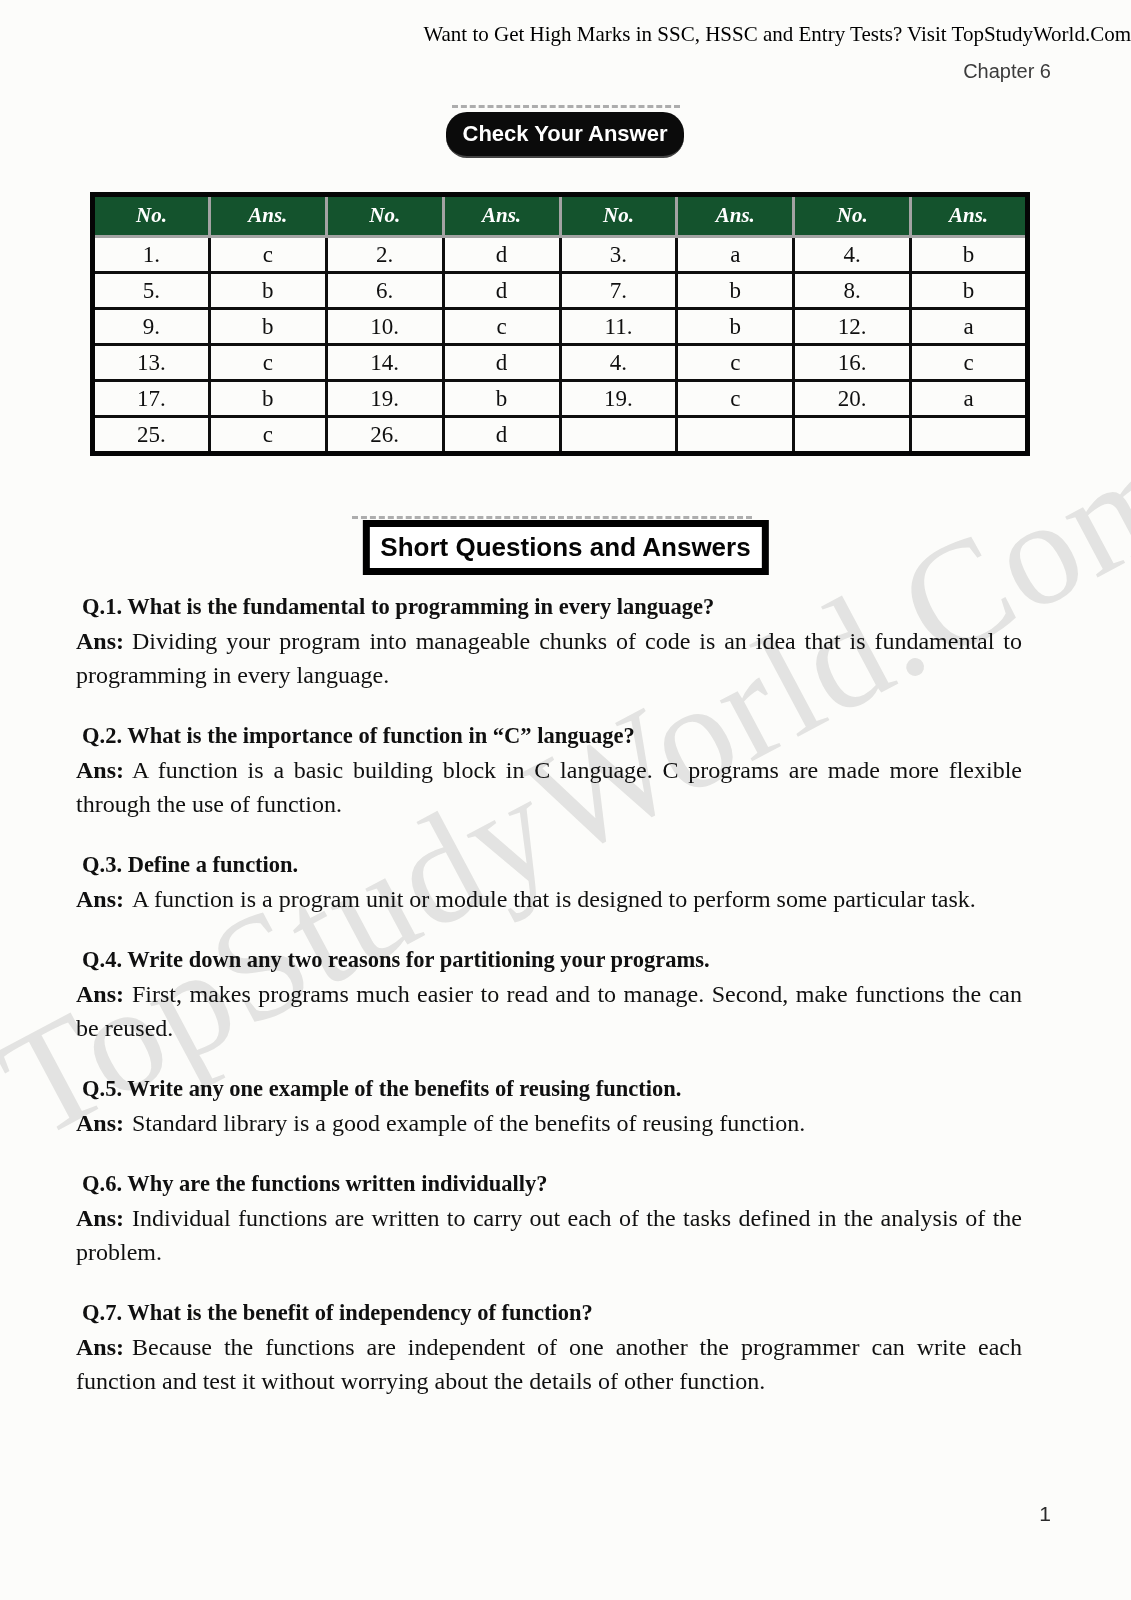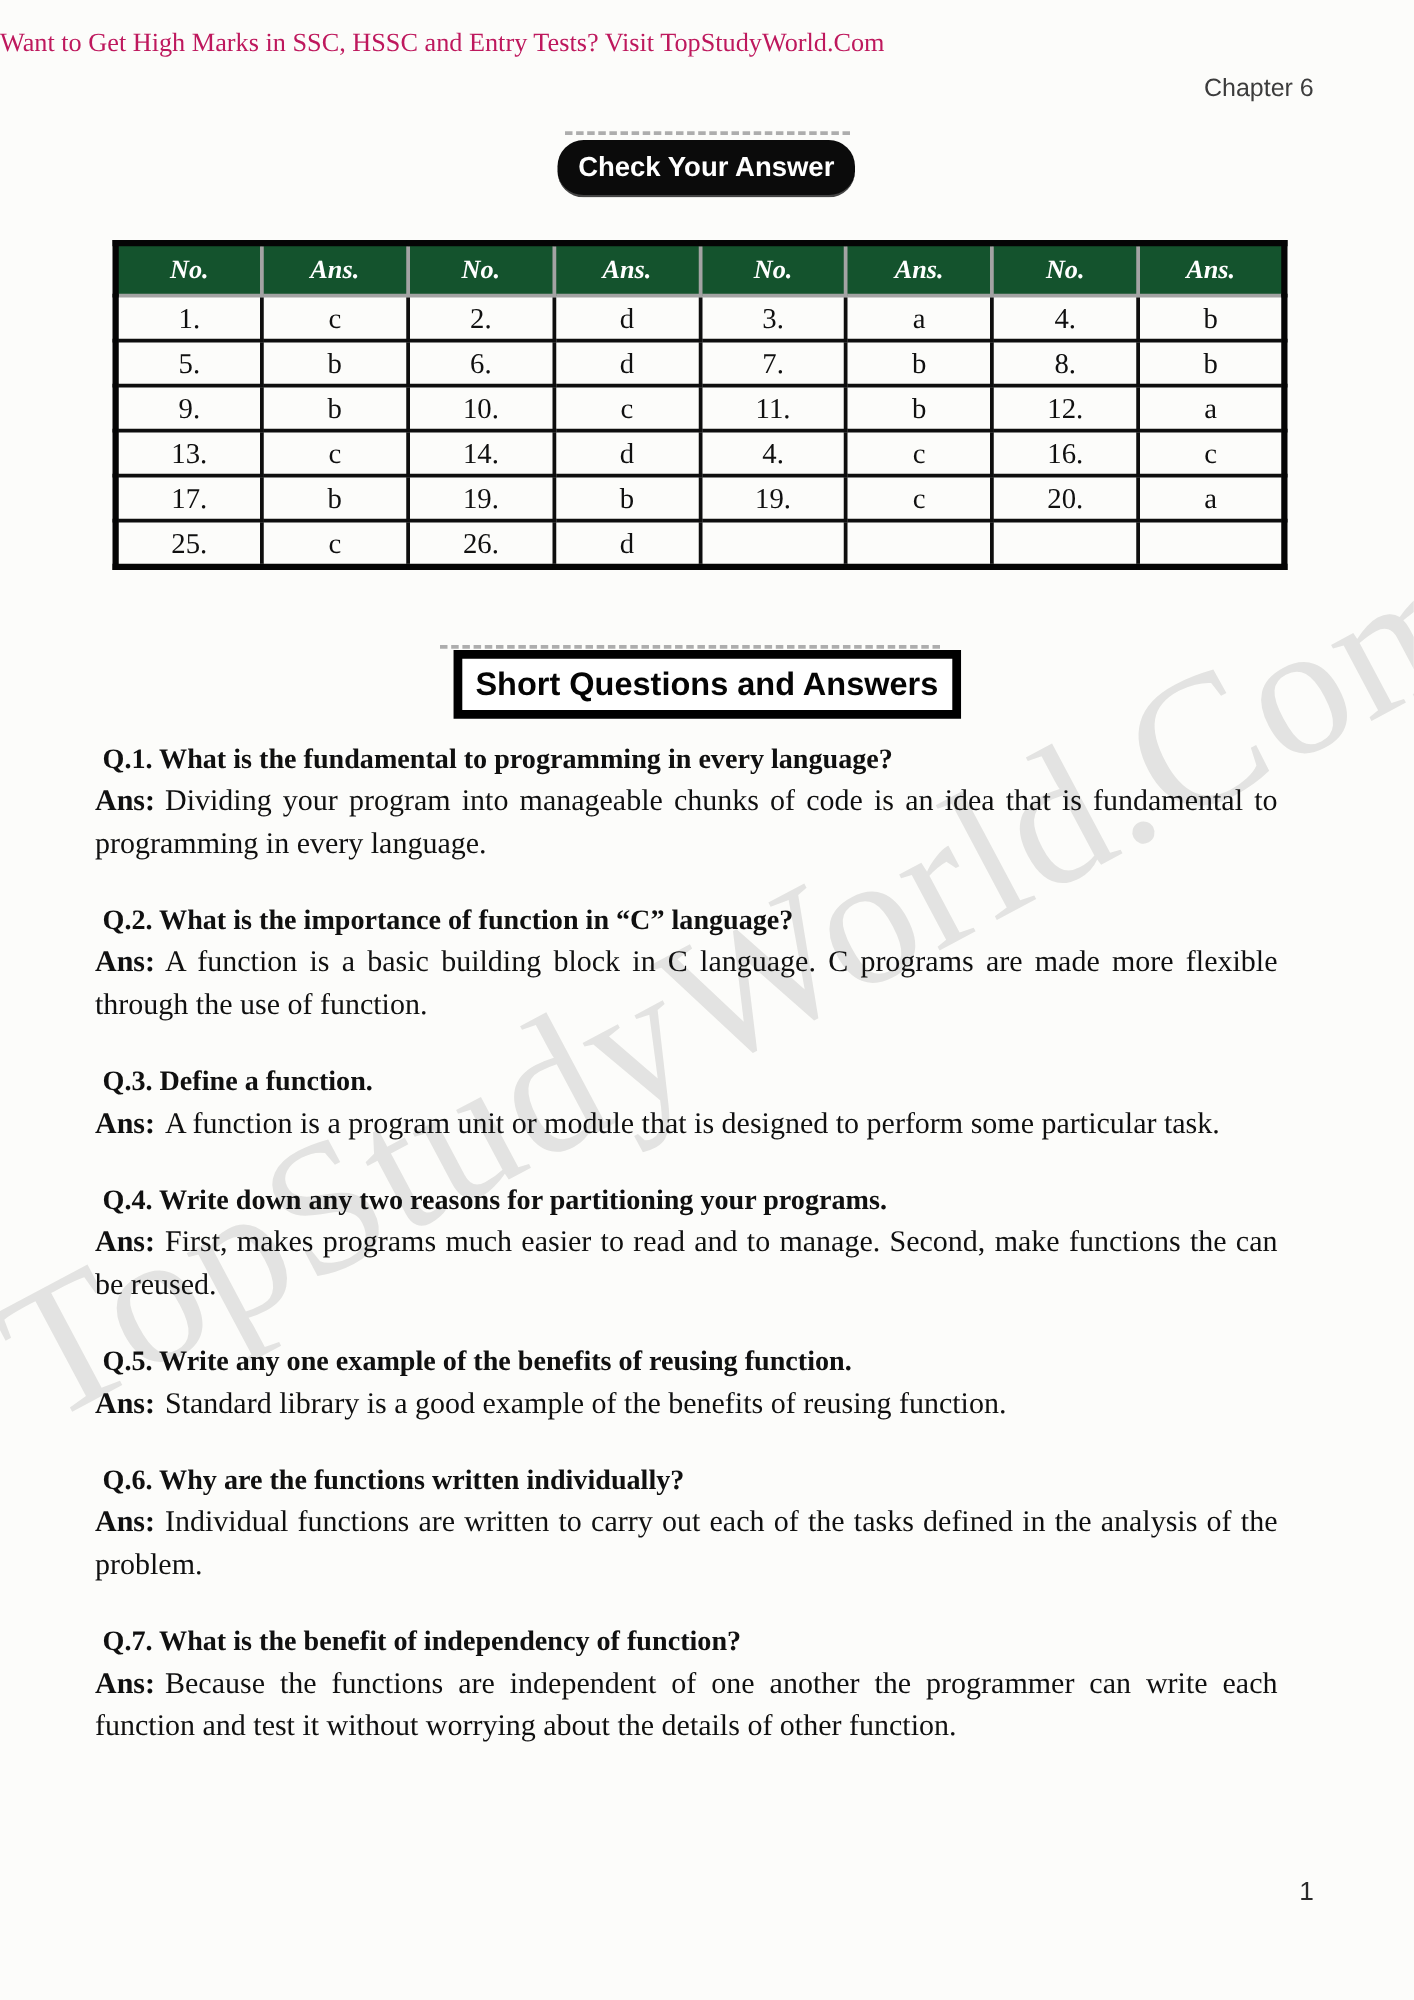--- a/index.html
+++ b/index.html
@@ -27,23 +27,23 @@
     letter-spacing: 2px;
     pointer-events: none;
   }
 
   .content { position: relative; z-index: 1; }
 
   
   .banner {
     position: absolute; top: 22px; left: 0;
     width: 100%;
-    text-align: left;
+    text-align: right;
     font-size: 21px;
-    color: #be185d;
+    color: #000000;
   }
 
   .chapter {
     position: absolute; top: 60px; right: 80px;
     font-family: "Liberation Sans", sans-serif;
     font-size: 20px;
     color: #3c3c3c;
   }
 
   

